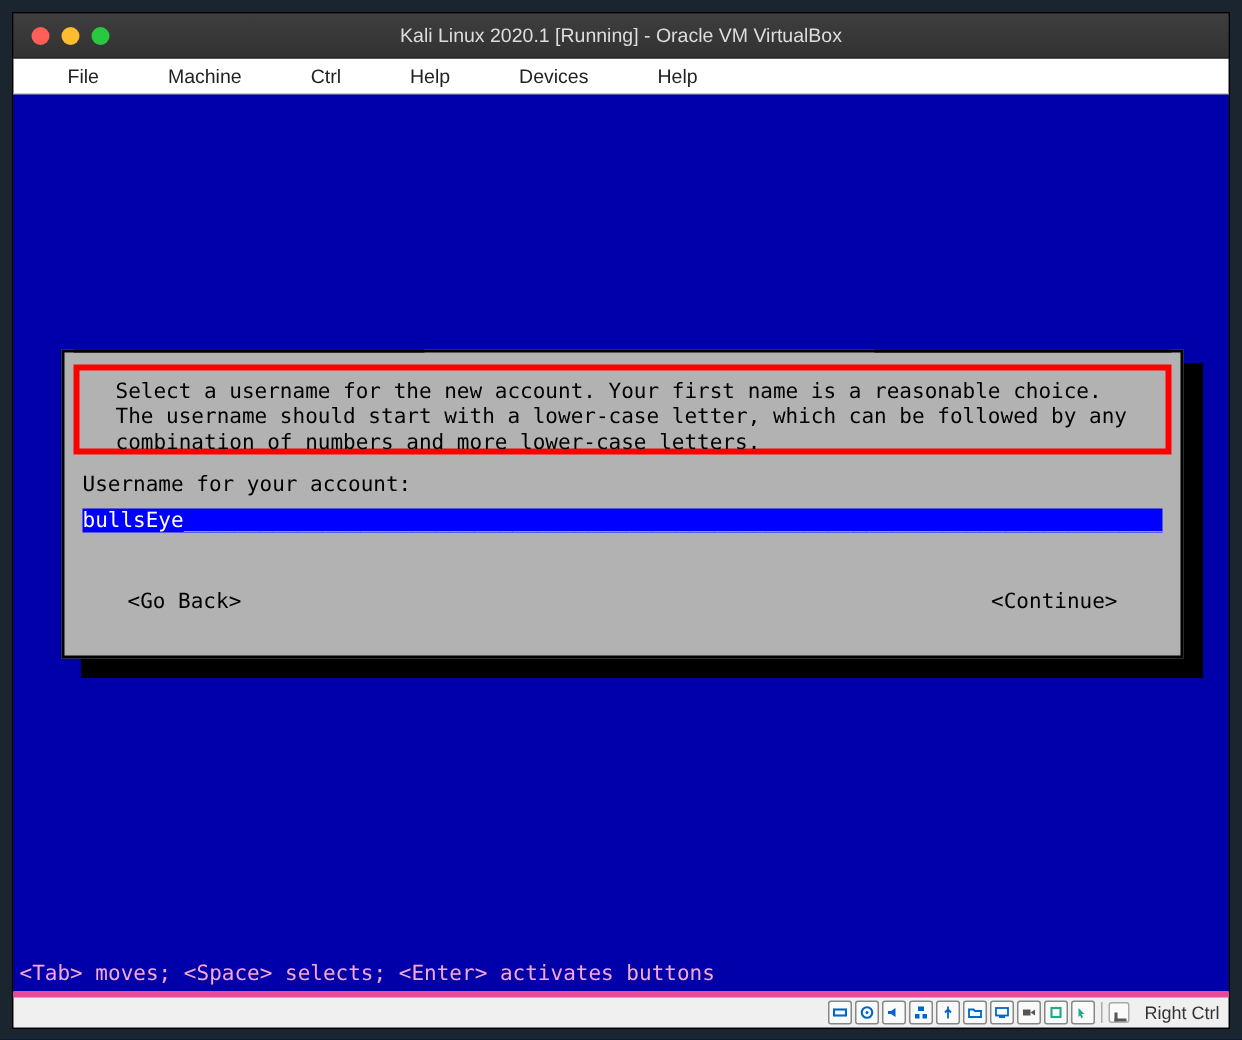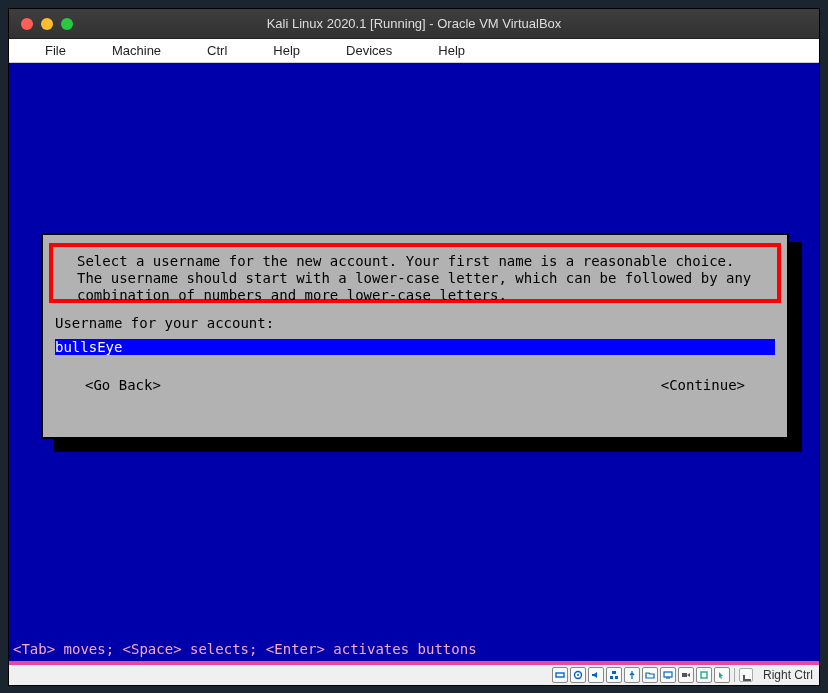--- a/index.html
+++ b/index.html
@@ -83,21 +83,21 @@
   }
   .typed {
     background: #0000ff; color: #fff; white-space: pre;
   }
   .input-fill {
     flex: 1; background: #0000ff; color: #b2b2b2;
     overflow: hidden; white-space: nowrap;
   }
 
   .nav-row {
-    position: absolute; left: 0; right: 0; top: 142px;
+    position: absolute; left: 0; right: 0; top: 158px;
     display: flex; justify-content: space-between;
     padding: 0 42px;
   }
 
   .hints {
     position: absolute; left: 4px; bottom: 4px; color: #f9a8d4;
   }
 
   
   .statusbar {

